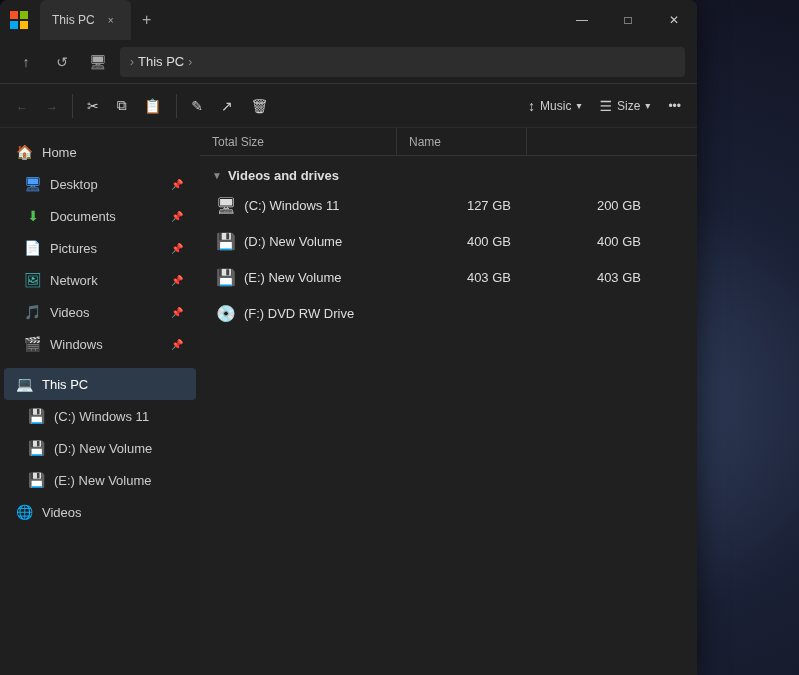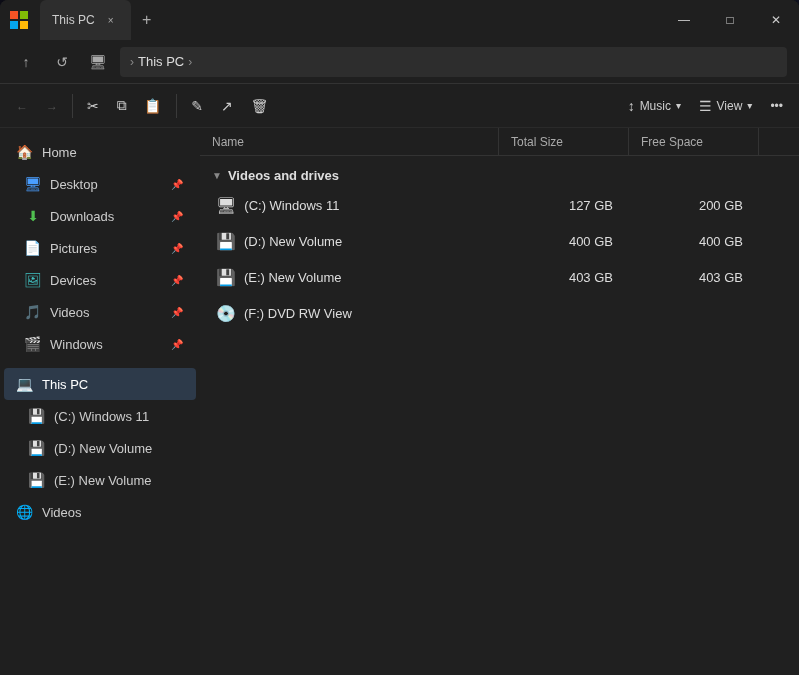--- a/index.html
+++ b/index.html
@@ -18,21 +18,21 @@
       inset: 0;
       background: radial-gradient(ellipse at 70% 60%, #3a4a6a 0%, #1a2035 40%, #0d0d18 100%);
       z-index: 0;
     }
 
     
     .window {
       position: absolute;
       top: 0;
       left: 0;
-      width: 799px;
+      width: 697px;
       height: 675px;
       background: #202020;
       border-radius: 8px 8px 0 0;
       display: flex;
       flex-direction: column;
       z-index: 1;
       box-shadow: 0 4px 30px rgba(0,0,0,0.6);
     }
 
     
@@ -382,21 +382,21 @@
       </div>
     <div class="toolbar-spacer"></div>
     <div class="toolbar-right">
       <div class="toolbar-btn">
         <span class="toolbar-icon">↕</span>
         <span>Music</span>
         <span style="font-size:10px;">▾</span>
       </div>
       <div class="toolbar-btn">
         <span class="toolbar-icon">☰</span>
-        <span>View</span>
+        <span>Size</span>
         <span style="font-size:10px;">▾</span>
       </div>
       <div class="toolbar-btn">
         <span>•••</span>
       </div>
     </div>
   </div>
 
   <div class="main-area">
 
@@ -408,33 +408,33 @@
       </div>
 
       <div class="sidebar-item" style="padding-left:20px;">
         <span class="sidebar-icon icon-blue">🖥</span>
         <span>Desktop</span>
         <span class="sidebar-pin">📌</span>
       </div>
 
       <div class="sidebar-item" style="padding-left:20px;">
         <span class="sidebar-icon icon-green">⬇</span>
-        <span>Downloads</span>
+        <span>Documents</span>
         <span class="sidebar-pin">📌</span>
       </div>
 
       <div class="sidebar-item" style="padding-left:20px;">
         <span class="sidebar-icon icon-blue">📄</span>
         <span>Pictures</span>
         <span class="sidebar-pin">📌</span>
       </div>
 
       <div class="sidebar-item" style="padding-left:20px;">
         <span class="sidebar-icon icon-teal">🖼</span>
-        <span>Devices</span>
+        <span>Network</span>
         <span class="sidebar-pin">📌</span>
       </div>
 
       <div class="sidebar-item" style="padding-left:20px;">
         <span class="sidebar-icon icon-orange">🎵</span>
         <span>Videos</span>
         <span class="sidebar-pin">📌</span>
       </div>
 
       <div class="sidebar-item" style="padding-left:20px;">
@@ -467,27 +467,24 @@
       <div class="sidebar-item">
         <span class="sidebar-icon icon-green">🌐</span>
         <span>Videos</span>
       </div>
     </div>
 
     <div class="content-pane">
 
       <div class="col-headers">
         <div class="col-header">
+          <span>Total Size</span>
+        </div>
+        <div class="col-header">
           <span>Name</span>
-        </div>
-        <div class="col-header">
-          <span>Total Size</span>
-        </div>
-        <div class="col-header">
-          <span>Free Space</span>
         </div>
         <div class="col-header"></div>
       </div>
 
       <div class="file-list">
 
         <div class="section-header">
           <span class="section-chevron">▼</span>
           <span>Videos and drives</span>
         </div>
@@ -518,21 +515,21 @@
             <span>(E:) New Volume</span>
           </div>
           <div class="file-size-cell">403 GB</div>
           <div class="file-size-cell">403 GB</div>
           <div></div>
         </div>
 
         <div class="file-row">
           <div class="file-name-cell">
             <span class="file-icon">💿</span>
-            <span>(F:) DVD RW View</span>
+            <span>(F:) DVD RW Drive</span>
           </div>
           <div class="file-size-cell"></div>
           <div class="file-size-cell"></div>
           <div></div>
         </div>
 
       </div>
     </div>
 
   </div>

